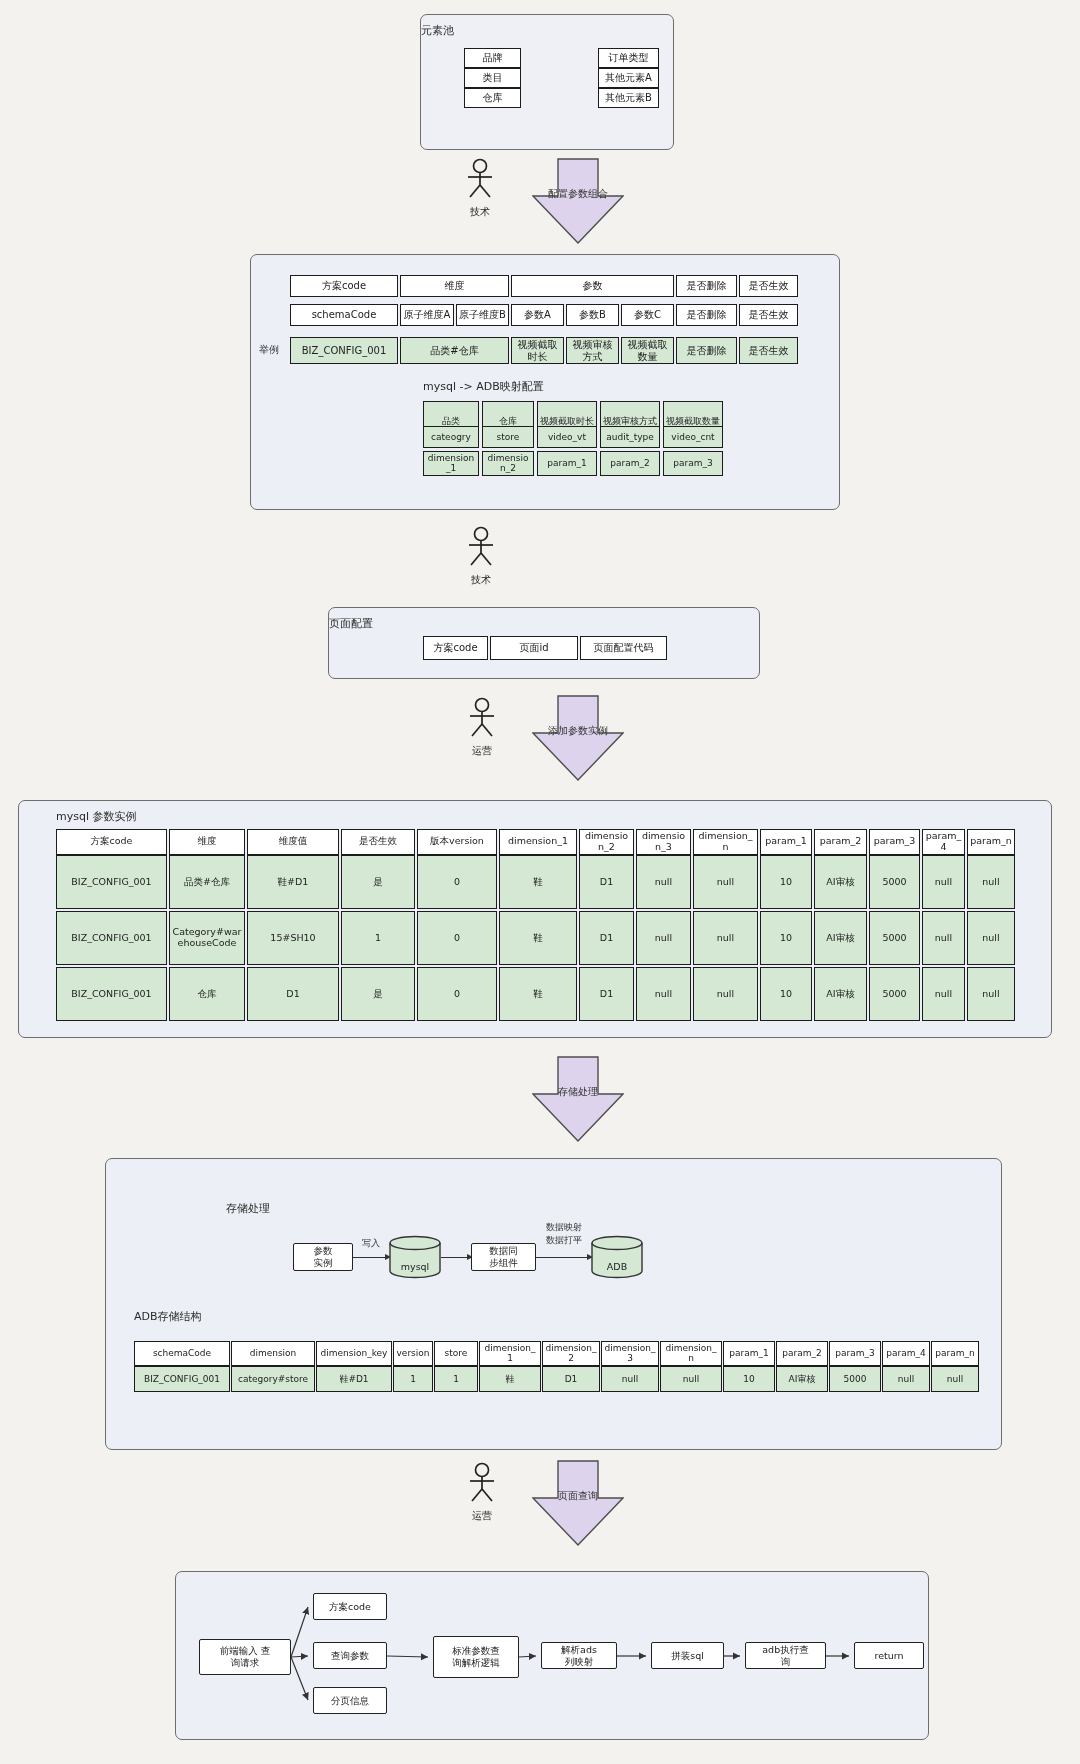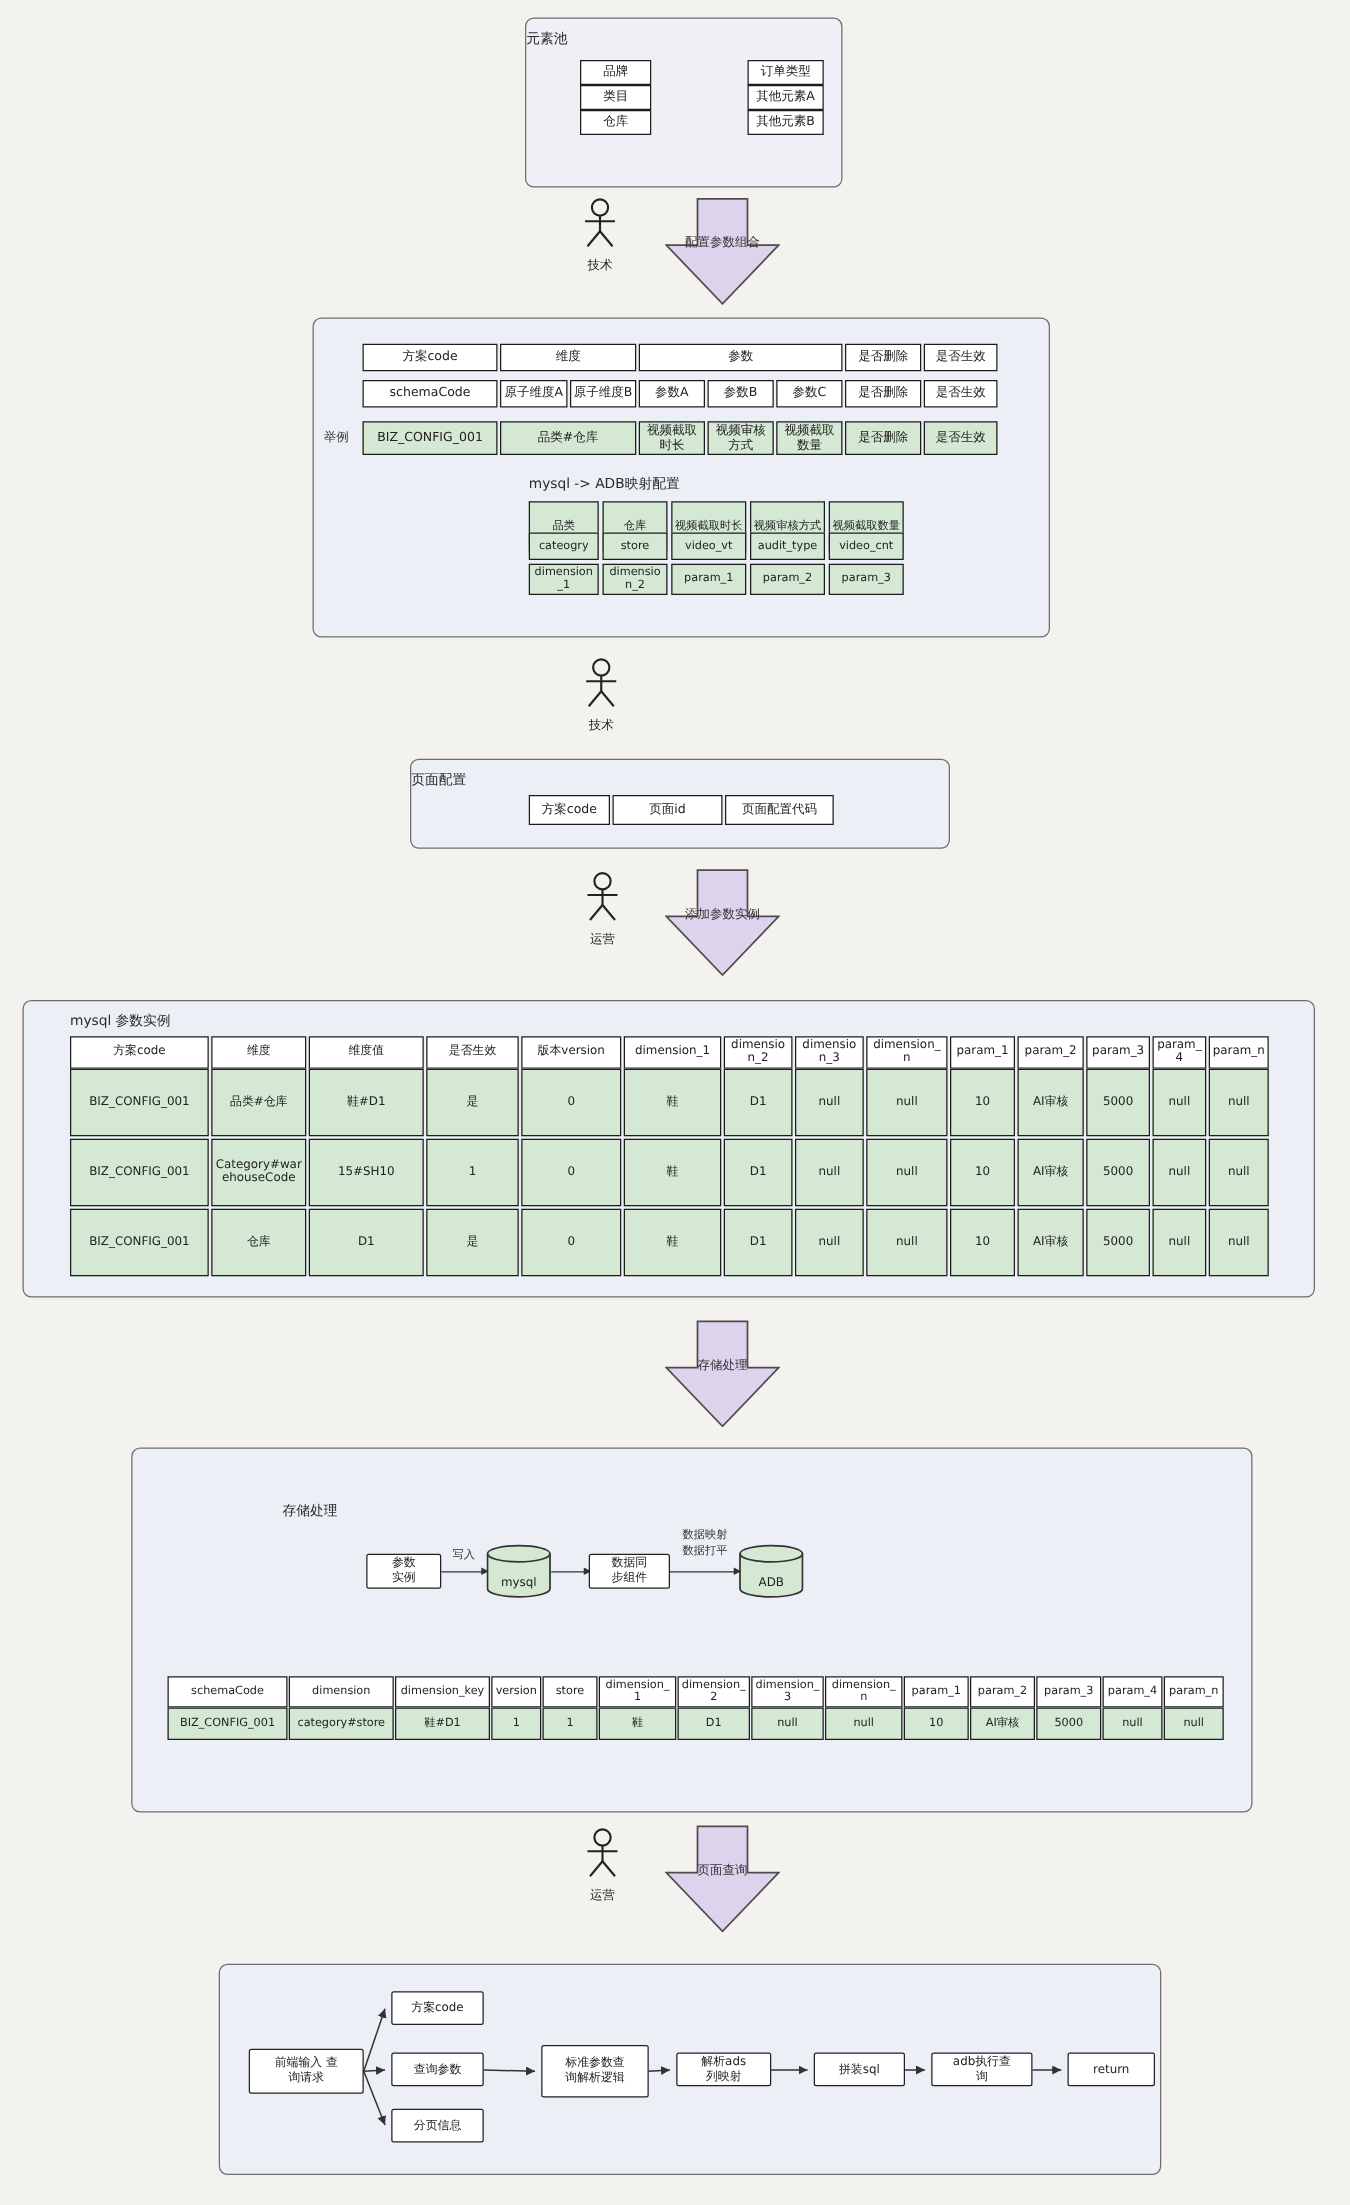--- a/index.html
+++ b/index.html
@@ -267,20 +267,21 @@
     <div class="harrow" style="left:430px;top:98px;width:55px"></div>
 
     <div class="cyl" style="left:485px;top:76px">
       <svg width="52" height="44" viewBox="0 0 52 44">
         <path d="M1 8 A25 6.5 0 0 1 51 8 L51 36 A25 6.5 0 0 1 1 36 Z" fill="#d5e8d4" stroke="#333" stroke-width="1.4"></path>
         <path d="M1 8 A25 6.5 0 0 0 51 8" fill="none" stroke="#333" stroke-width="1.4"></path>
       </svg>
       <div class="cyl-label">ADB</div>
     </div>
 
+    <div class="title" style="left:28px;top:150px;width:845px">ADB存储结构</div>
     <div class="grid g-adb" style="left:28px;top:182px;height:22px">
         <div class="wcell">schemaCode</div>
         <div class="wcell">dimension</div>
         <div class="wcell">dimension_key</div>
         <div class="wcell">version</div>
         <div class="wcell">store</div>
         <div class="wcell">dimension_1</div>
         <div class="wcell">dimension_2</div>
         <div class="wcell">dimension_3</div>
         <div class="wcell">dimension_n</div>

